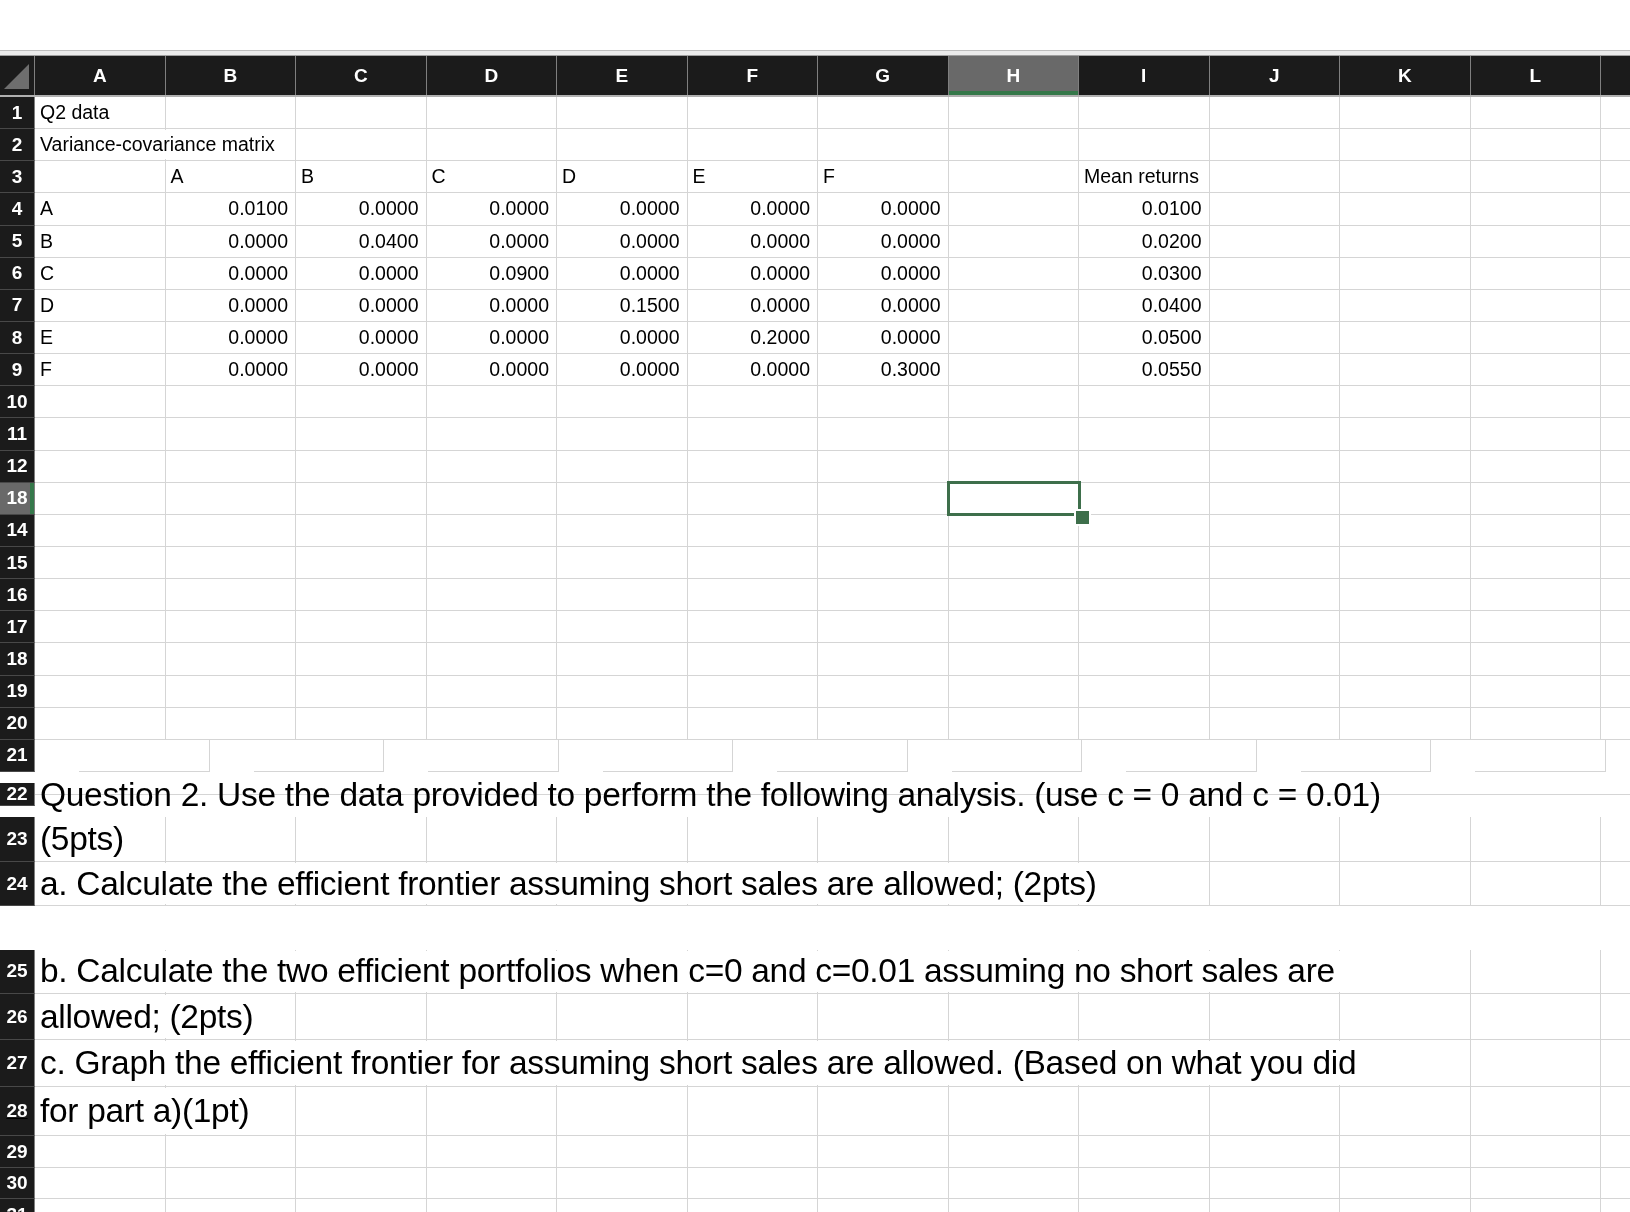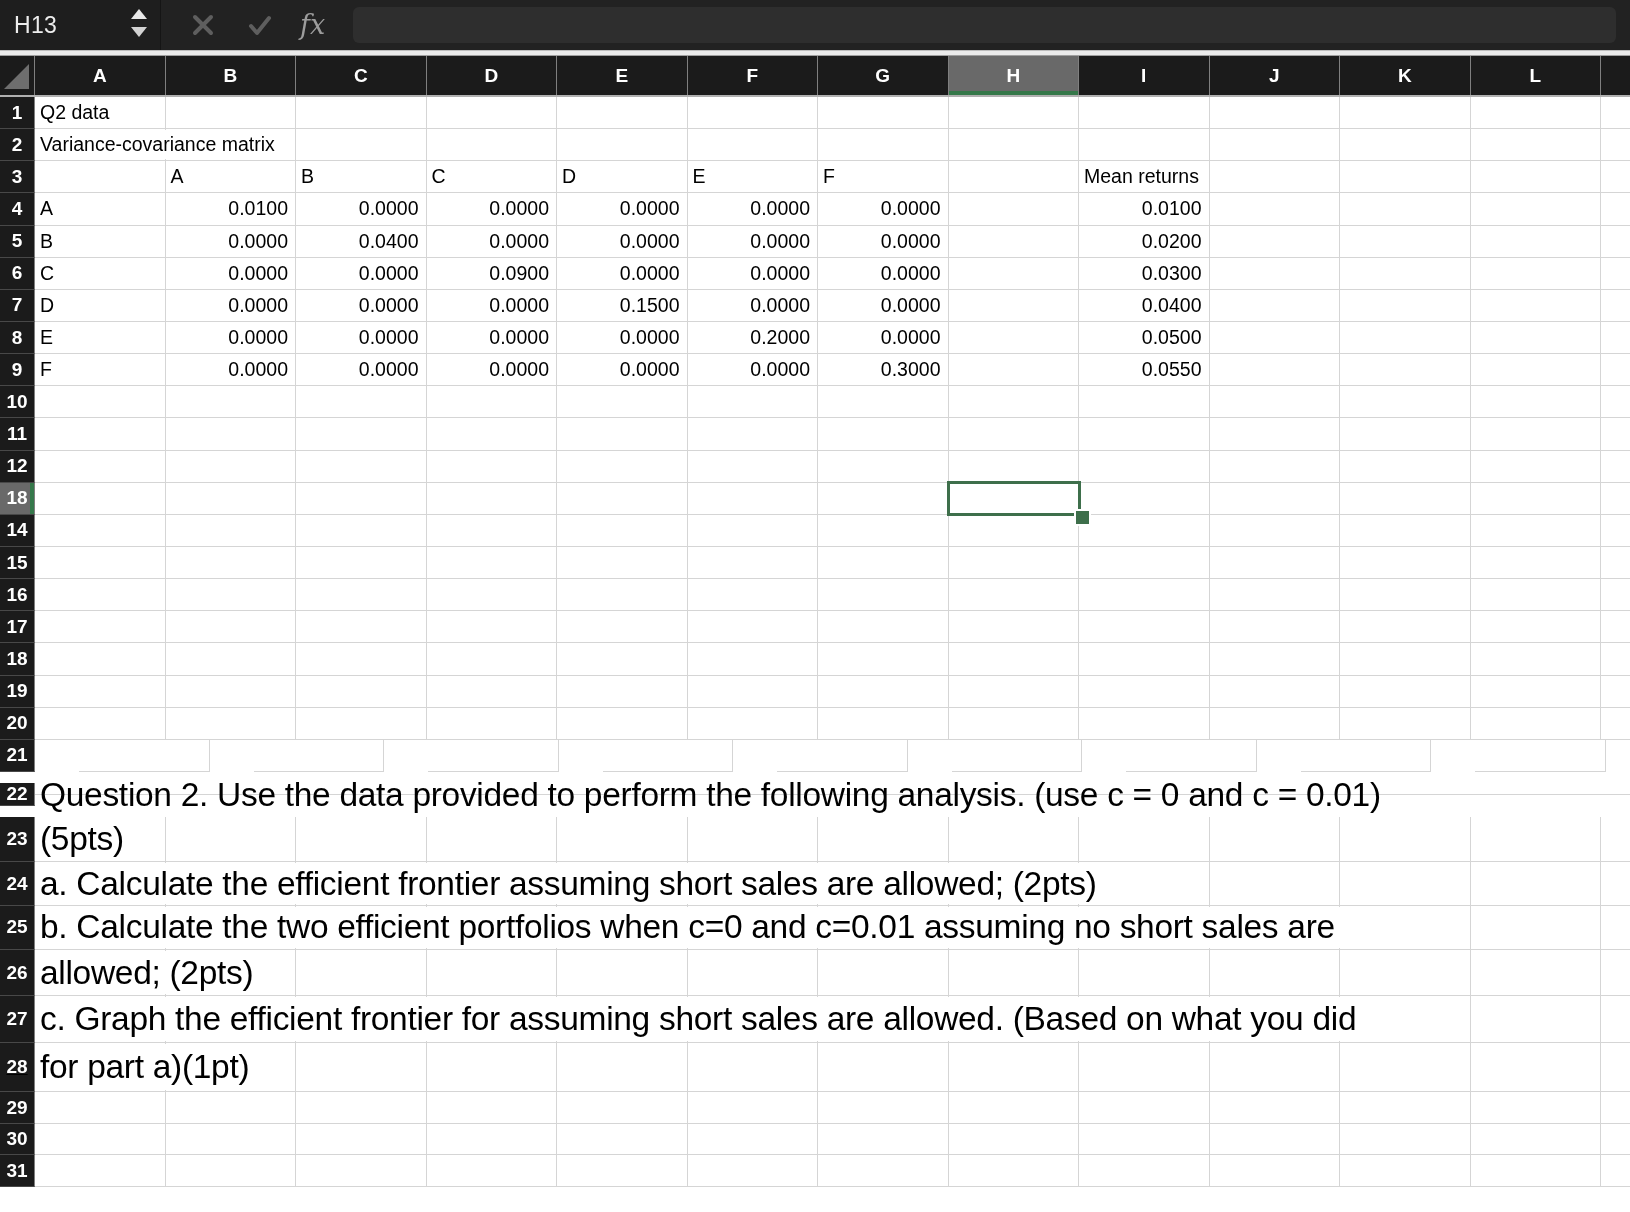--- a/index.html
+++ b/index.html
@@ -61,36 +61,20 @@
   
   .sel { position:absolute; border:3px solid #3e6f4b; box-sizing:border-box; z-index:4; }
   .sel-handle { position:absolute; width:13px; height:13px; background:#3e6f4b;
                 border:2px solid #ffffff; box-sizing:content-box; z-index:5; cursor:crosshair; }
 </style>
 </head>
 <body>
 
 <div class="page">
 
-  <div class="topbar">
-    <div class="namebox">
-      <span class="namebox-text">H13</span>
-      <div class="spin spin-up"></div>
-      <div class="spin spin-down"></div>
-    </div>
-    <svg class="bar-icon icon-cancel" viewBox="0 0 26 26">
-      <line x1="5" y1="5" x2="21" y2="21" stroke="#5e5e5e" stroke-width="4" stroke-linecap="round"></line>
-      <line x1="21" y1="5" x2="5" y2="21" stroke="#5e5e5e" stroke-width="4" stroke-linecap="round"></line>
-    </svg>
-    <svg class="bar-icon icon-confirm" viewBox="0 0 26 26">
-      <polyline points="4,14 10,21 22,6" fill="none" stroke="#5e5e5e" stroke-width="4" stroke-linecap="round" stroke-linejoin="round"></polyline>
-    </svg>
-    <span class="fx-label">fx</span>
-    <div class="formula-input"></div>
-  </div>
 
   <div class="divider"></div>
 
   <div class="grid">
     <div class="colheaders" id="colheaders">
         <div class="corner">
           <div class="corner-tri"></div>
         </div>
         <div class="colheader">A</div>
         <div class="colheader">B</div>
@@ -494,21 +478,21 @@
           <div class="cell"></div>
           <div class="cell"></div>
           <div class="cell"></div>
           <div class="cell"></div>
           <div class="cell"></div>
           <div class="cell"></div>
           <div class="cell"></div>
           <div class="cell"></div>
           <div class="cell partial"></div>
         </div>
-        <div class="row big" style="height: 44px;">
+        <div class="row big" style="height: 44px; margin-top: 44px;">
           <div class="rowheader">25</div>
           <div class="cell left">
             <span class="ovf">b. Calculate the two efficient portfolios when c=0 and c=0.01 assuming no short sales are</span>
           </div>
           <div class="cell"></div>
           <div class="cell"></div>
           <div class="cell"></div>
           <div class="cell"></div>
           <div class="cell"></div>
           <div class="cell"></div>

